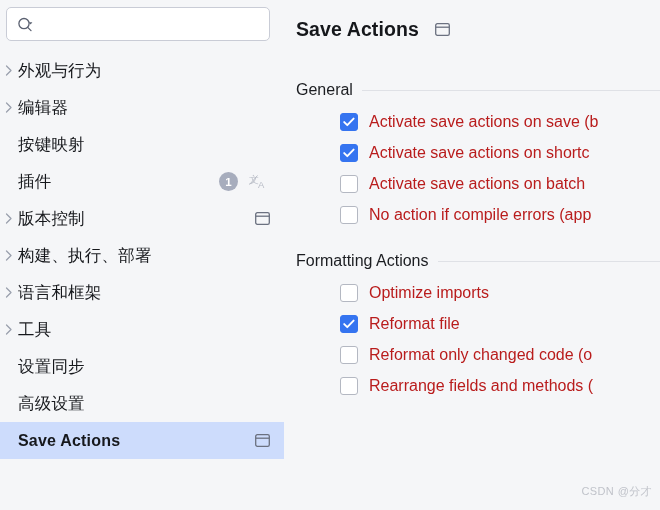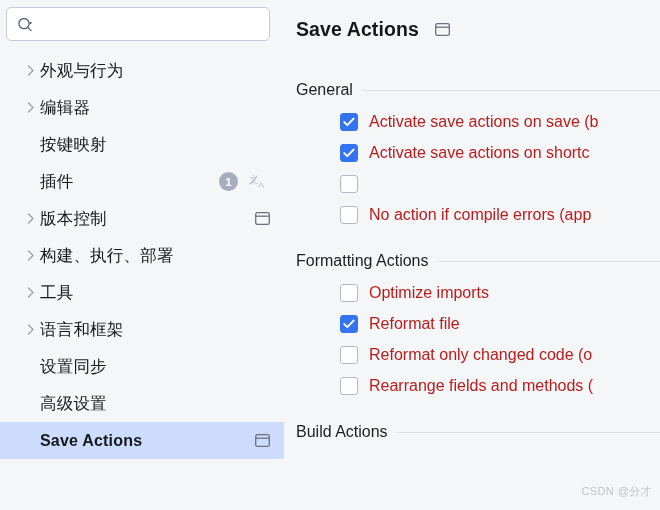--- a/index.html
+++ b/index.html
@@ -56,21 +56,21 @@
 
   .tree {
     margin-top: 11px;
     position: relative;
   }
   .tree-item {
     position: relative;
     height: 37px;
     display: flex;
     align-items: center;
-    padding-left: 22px;
+    padding-left: 0;
     padding-right: 14px;
     cursor: default;
     user-select: none;
   }
   .tree-item.selected {
     background: #cddcfc;
   }
   .chevron {
     flex: 0 0 18px;
     width: 18px;
@@ -282,31 +282,31 @@
         <span class="tree-label cjk">构建、执行、部署</span>
         <span class="tree-spacer"></span>
       </div>
 
       <div class="tree-item">
         <span class="chevron">
           <svg width="8" height="11" viewBox="0 0 8 11">
               <path d="M1.5 1 L6 5.5 L1.5 10" fill="none" stroke="#9aa0ad" stroke-width="1.25" stroke-linecap="round" stroke-linejoin="round"></path>
             </svg>
         </span>
+        <span class="tree-label cjk">语言和框架</span>
+        <span class="tree-spacer"></span>
+      </div>
+
+      <div class="tree-item">
+        <span class="chevron">
+          <svg width="8" height="11" viewBox="0 0 8 11">
+              <path d="M1.5 1 L6 5.5 L1.5 10" fill="none" stroke="#9aa0ad" stroke-width="1.25" stroke-linecap="round" stroke-linejoin="round"></path>
+            </svg>
+        </span>
         <span class="tree-label cjk">工具</span>
-        <span class="tree-spacer"></span>
-      </div>
-
-      <div class="tree-item">
-        <span class="chevron">
-          <svg width="8" height="11" viewBox="0 0 8 11">
-              <path d="M1.5 1 L6 5.5 L1.5 10" fill="none" stroke="#9aa0ad" stroke-width="1.25" stroke-linecap="round" stroke-linejoin="round"></path>
-            </svg>
-        </span>
-        <span class="tree-label cjk">语言和框架</span>
         <span class="tree-spacer"></span>
       </div>
 
       <div class="tree-item">
         <span class="chevron empty"></span>
         <span class="tree-label cjk">设置同步</span>
         <span class="tree-spacer"></span>
       </div>
 
       <div class="tree-item">
@@ -362,20 +362,21 @@
           <span class="cb-box checked">
             <svg width="12" height="10" viewBox="0 0 12 10">
                 <path d="M1.2 5.1 L4.3 8.2 L10.6 1.6" fill="none" stroke="#ffffff" stroke-width="1.9" stroke-linecap="round" stroke-linejoin="round"></path>
               </svg>
           </span>
           <span class="cb-label">Activate save actions on shortc</span>
         </div>
 
         <div class="cb-row">
           <span class="cb-box"></span>
+          <span class="cb-label">Activate save actions on batch</span>
         </div>
 
         <div class="cb-row">
           <span class="cb-box"></span>
           <span class="cb-label">No action if compile errors (app</span>
         </div>
 
       </div>
     </div>
 
@@ -406,23 +407,17 @@
         </div>
 
         <div class="cb-row">
           <span class="cb-box"></span>
           <span class="cb-label">Rearrange fields and methods (</span>
         </div>
 
       </div>
     </div>
 
-    <div class="section" style="margin-top:20px;">
-      <div class="section-head">
-        <span class="section-title">Build Actions</span>
-        <span class="section-rule"></span>
-      </div>
-    </div>
 
     <div class="watermark">CSDN @分才</div>
   </div>
 
 </div>
 
 </body></html>

